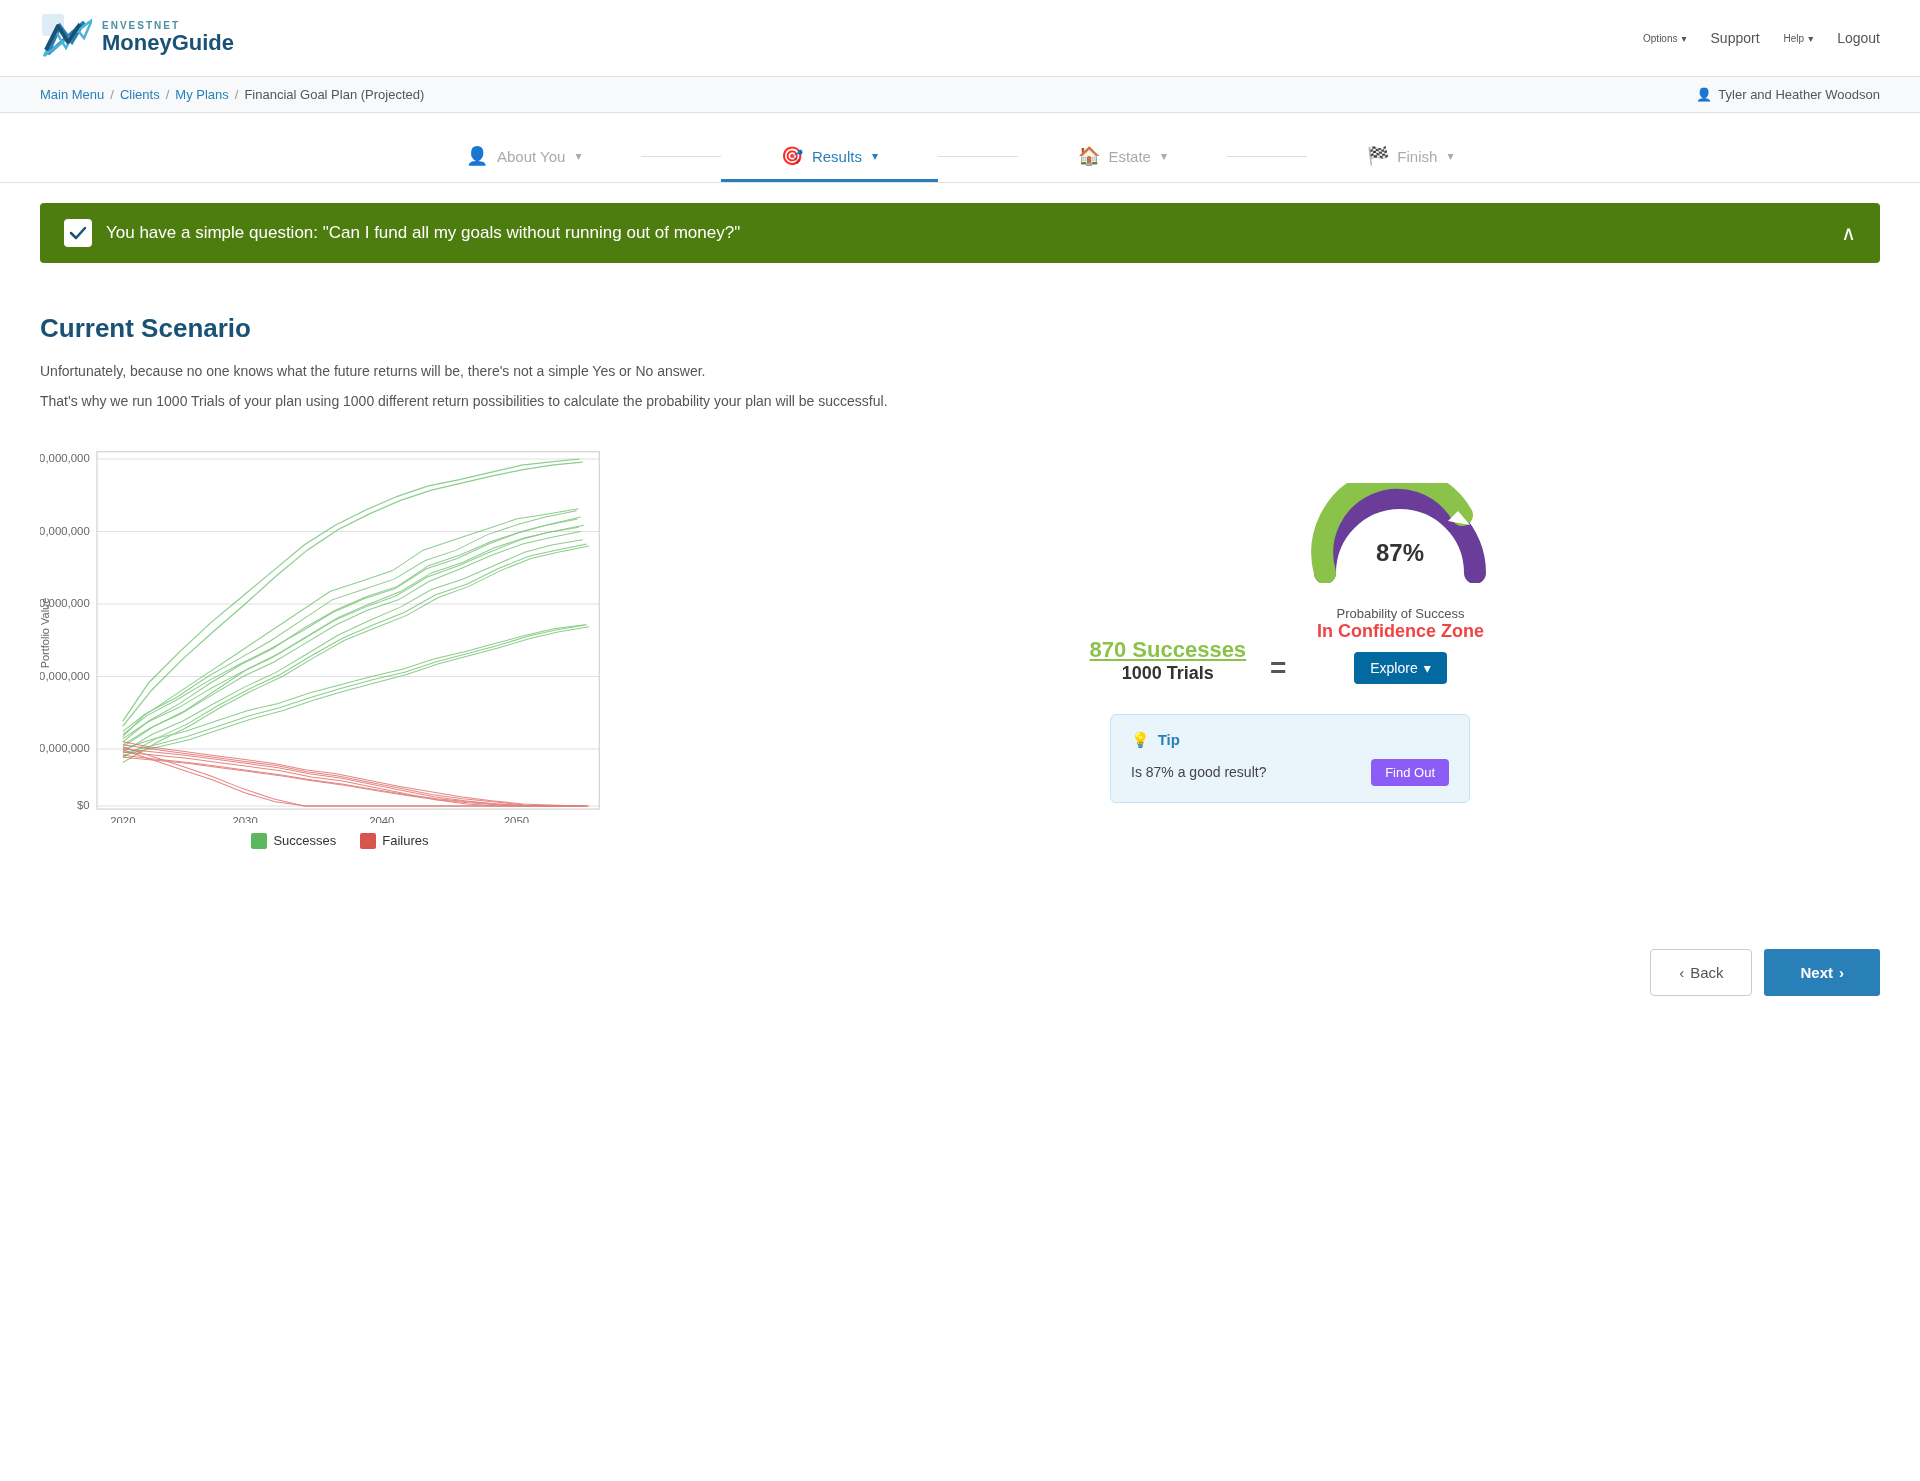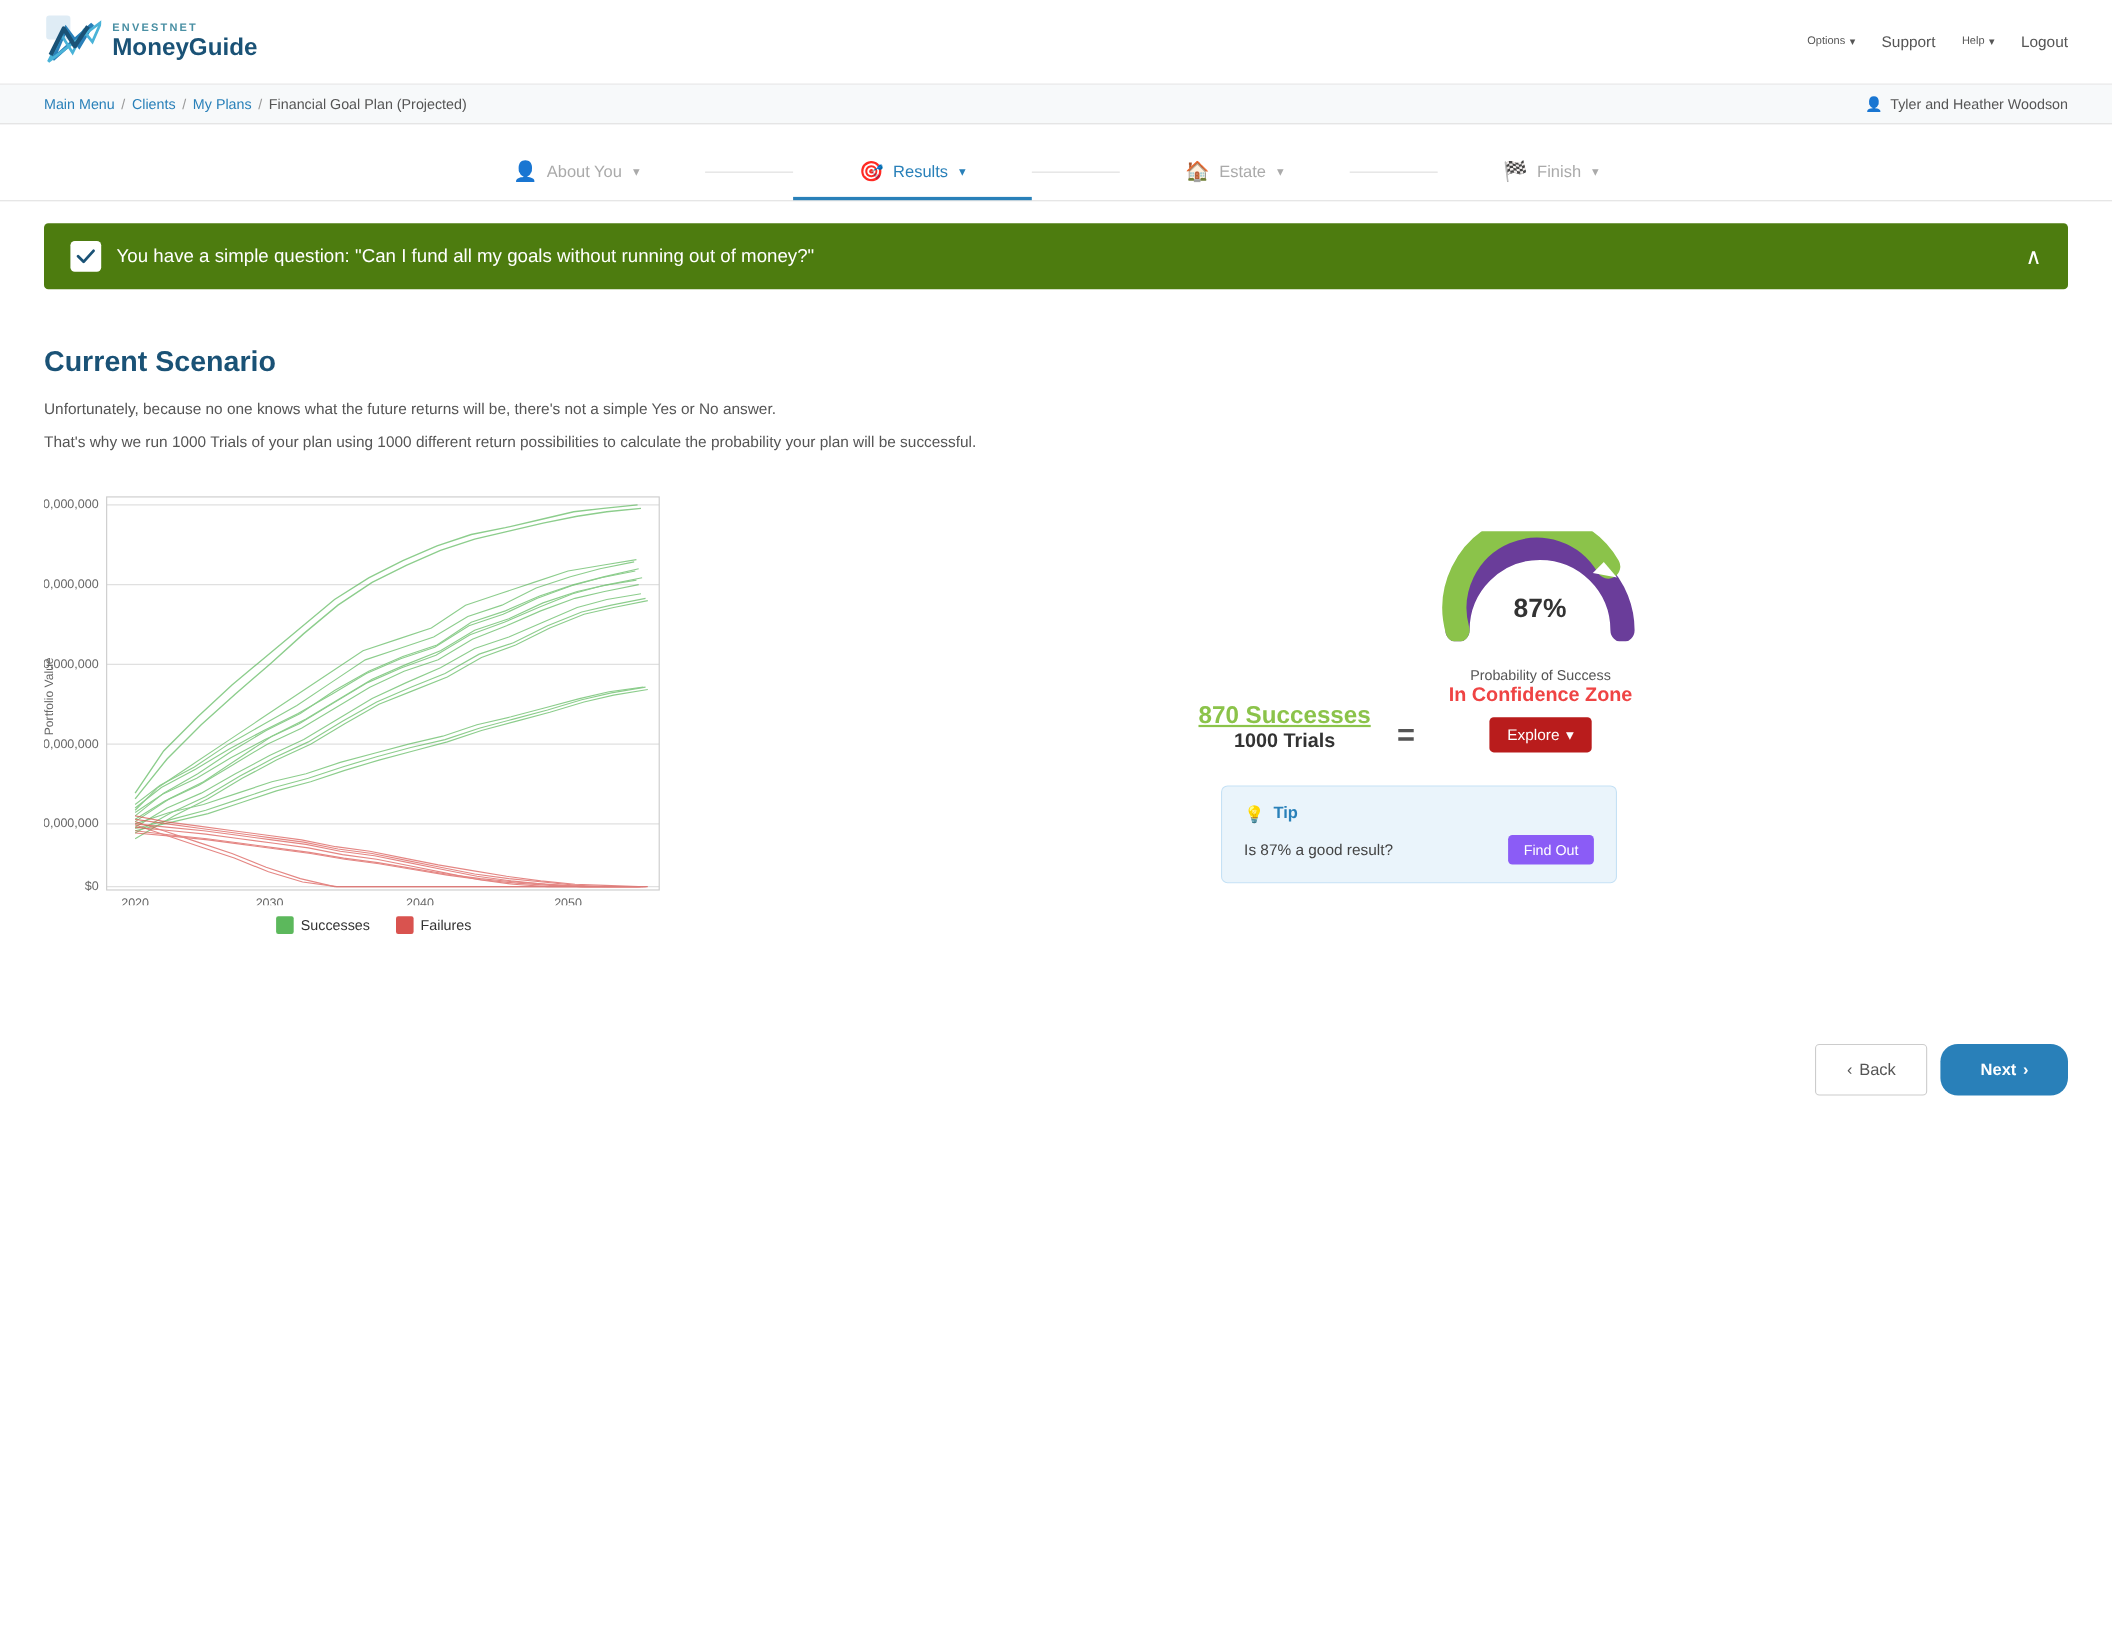--- a/index.html
+++ b/index.html
@@ -64,32 +64,32 @@
     .successes-text { text-align: center; }
     .successes-count { font-size: 22px; font-weight: 700; color: #8bc34a; text-decoration: underline; cursor: pointer; }
     .trials-text { font-size: 18px; font-weight: 600; color: #333; }
     .equals-sign { font-size: 28px; color: #555; font-weight: 700; }
 
     
     .gauge-container { text-align: center; }
     .gauge-svg { width: 180px; height: 100px; }
     .probability-label { font-size: 13px; color: #555; margin-top: 20px; }
     .confidence-label { font-size: 18px; font-weight: 700; color: #ef4444; }
-    .explore-btn { background: #b91c1c; color: white; border: none; padding: 8px 16px; border-radius: 4px; cursor: pointer; font-size: 14px; display: flex; align-items: center; gap: 6px; margin-top: 10px; }
+    .explore-btn { background: #0369a1; color: white; border: none; padding: 8px 16px; border-radius: 4px; cursor: pointer; font-size: 14px; display: flex; align-items: center; gap: 6px; margin-top: 10px; }
 
     
     .tip-box { background: #eaf4fb; border: 1px solid #c5e1f5; border-radius: 6px; padding: 16px 20px; width: 360px; }
     .tip-header { display: flex; align-items: center; gap: 8px; font-weight: 600; color: #2980b9; font-size: 15px; margin-bottom: 10px; }
     .tip-content { display: flex; align-items: center; gap: 12px; font-size: 14px; color: #444; justify-content: space-between; }
     .find-out-btn { background: #8b5cf6; color: white; border: none; padding: 6px 14px; border-radius: 4px; cursor: pointer; font-size: 13px; white-space: nowrap; }
 
     
     .footer { display: flex; justify-content: flex-end; gap: 12px; padding: 30px 40px; margin-top: 40px; }
     .back-btn { background: #fff; color: #555; border: 1px solid #ccc; padding: 14px 28px; border-radius: 4px; cursor: pointer; font-size: 15px; display: flex; align-items: center; gap: 6px; }
-    .next-btn { background: #2980b9; color: white; border: none; padding: 14px 36px; border-radius: 16px; cursor: pointer; font-size: 15px; font-weight: 600; display: flex; align-items: center; gap: 6px; }
+    .next-btn { background: #2980b9; color: white; border: none; padding: 14px 36px; border-radius: 3px; cursor: pointer; font-size: 15px; font-weight: 600; display: flex; align-items: center; gap: 6px; }
   </style>
 </head>
 <body>
 
 <div class="header">
   <div class="logo-area">
     <svg class="logo-icon" viewBox="0 0 52 52">
       <rect width="52" height="52" fill="none"></rect>
       <polygon points="8,42 20,14 32,30 44,10" fill="none" stroke="#2980b9" stroke-width="3.5"></polygon>
       <polygon points="4,44 16,20 26,36 36,16 44,26 52,8" fill="none" stroke="#4ab3d8" stroke-width="2.5"></polygon>

